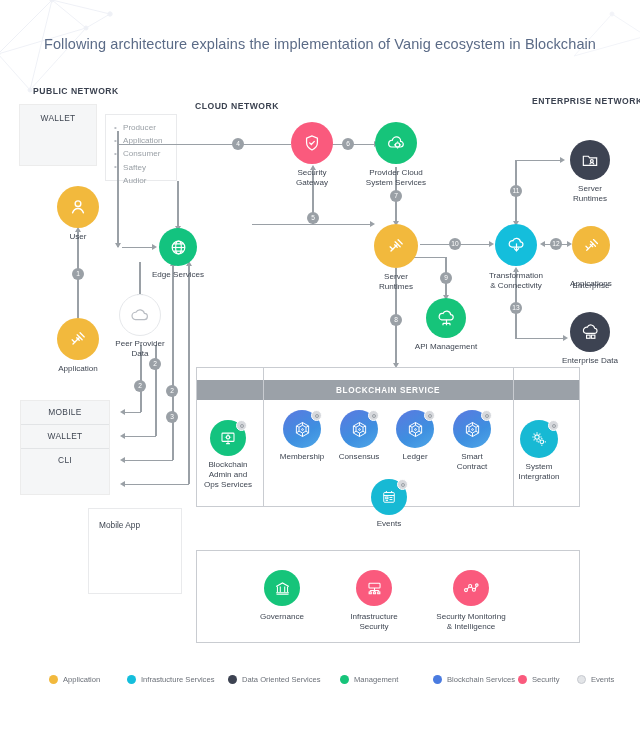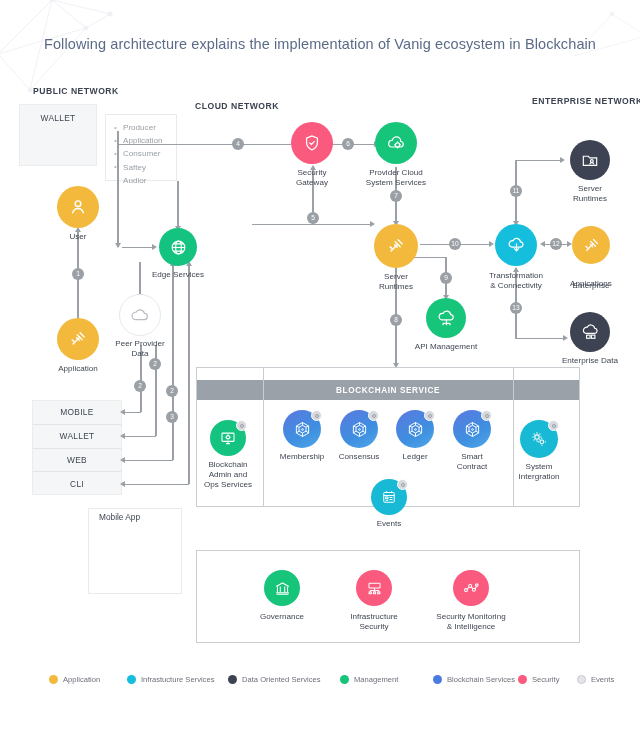--- a/index.html
+++ b/index.html
@@ -69,21 +69,21 @@
   }
   .stack-row {
     border-bottom: 1px solid #e2e4e6;
     display: flex; align-items: center; justify-content: center;
     font-size: 8.4px; color: #3f4652; letter-spacing: .3px;
   }
   .stack-row:last-child { border-bottom: none; }
 
   .list-box {
     position: absolute; background: #fff; border: 1px solid #e9eaec;
-    padding: 3px 10px;
+    padding: 11px 10px;
   }
   .list-box .lb-title { font-size: 8.3px; color: #3f4652; margin-bottom: 5px; }
   .list-box ul { list-style: none; }
   .list-box li {
     font-size: 8.1px; color: #9aa0a6; line-height: 13.2px;
     padding-left: 9px; position: relative;
   }
   .list-box li::before {
     content: "\2022"; position: absolute; left: 0; top: -0.5px; color: #b9bdc3;
   }
@@ -167,29 +167,26 @@
 
   <div class="list-box" style="left:105px;top:114px;width:72px;height:67px;padding:6px 8px">
     <ul>
       <li>Producer</li>
       <li>Application</li>
       <li>Consumer</li>
       <li>Saftey Audior</li>
     </ul>
   </div>
 
-  <div class="panel-box" style="left:32px;top:400px;width:90px;height:95px">
+  <div class="panel-box" style="left:20px;top:400px;width:90px;height:95px">
     <div class="stack-row" style="height:23.75px">
       <span>MOBILE</span>
       </div>
     <div class="stack-row" style="height:23.75px">
       <span>WALLET</span>
-      </div>
-    <div class="stack-row" style="height:23.75px">
-      <span>WEB</span>
       </div>
     <div class="stack-row" style="height:23.75px">
       <span>CLI</span>
       </div>
   </div>
 
   <div class="list-box" style="left:88px;top:508px;width:94px;height:86px">
     <div class="lb-title">Mobile App</div>
   </div>
 

